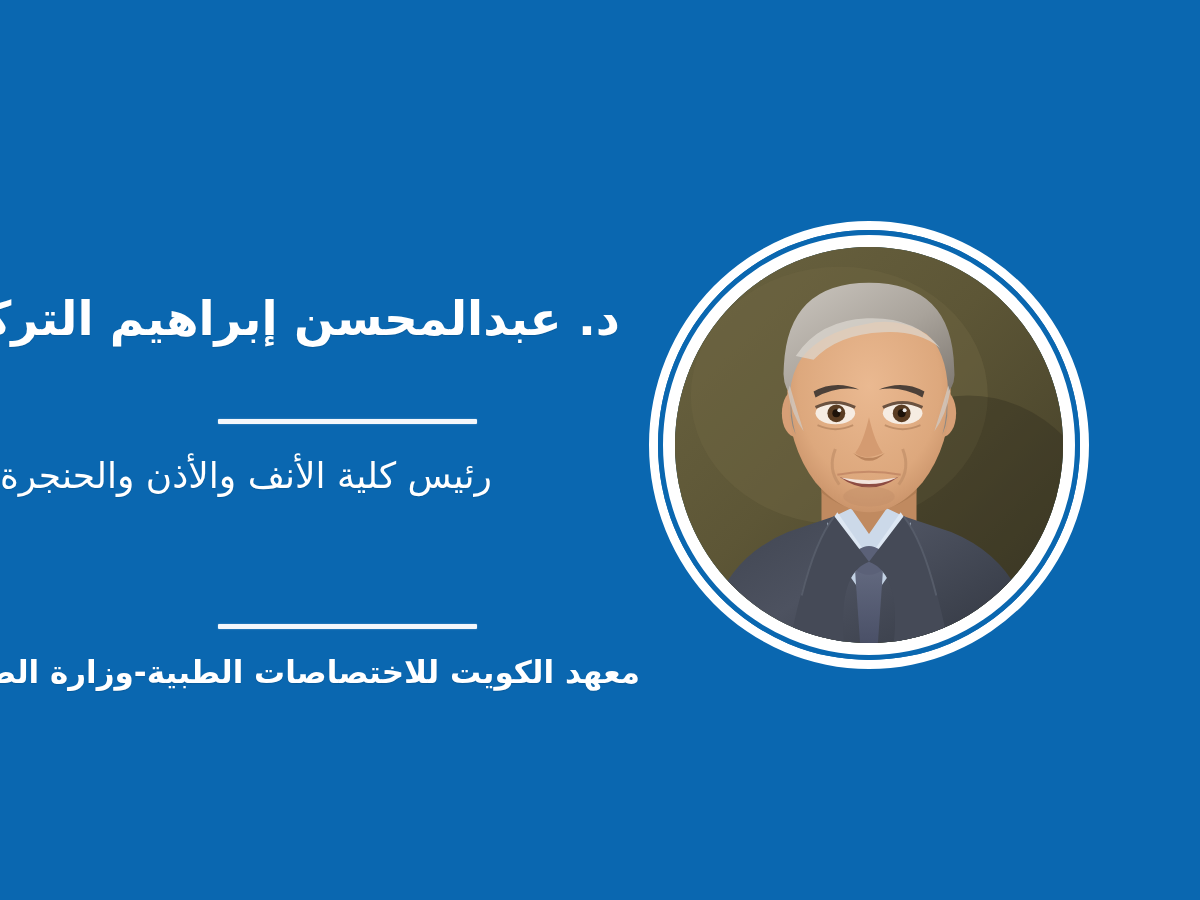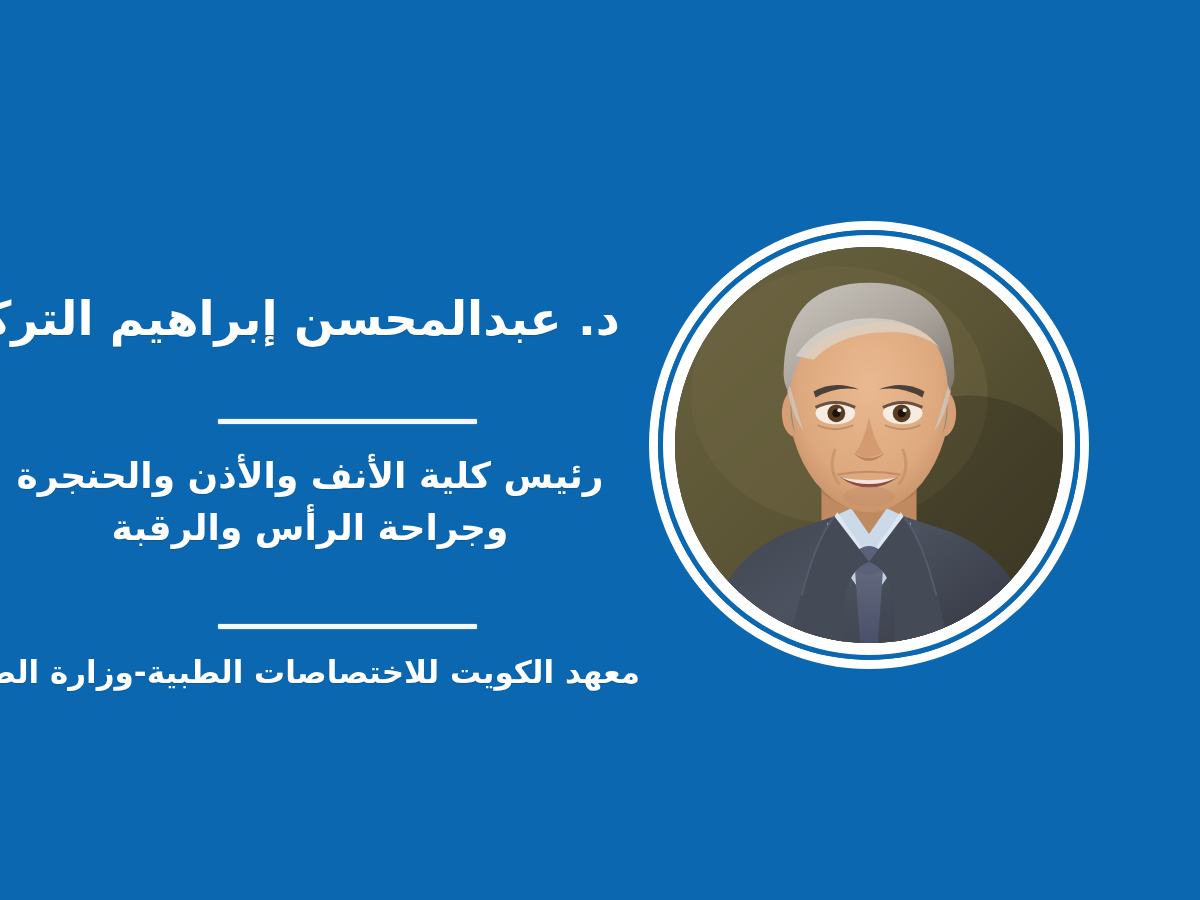--- a/index.html
+++ b/index.html
@@ -50,24 +50,24 @@
   }
   .rule-top { top: 129px; }
   .rule-bottom { top: 334px; }
 
   .role {
     position: absolute;
     top: 160px;
     right: 50px;
     left: 0;
     font-size: 36px;
-    font-weight: 700;
+    font-weight: 400;
     line-height: 1.45;
     margin: 0;
-    text-align: center;
+    text-align: left;
     text-shadow: 0 1px 1px rgba(0,0,0,0.12);
   }
   .role .role-line { display: block; white-space: nowrap; }
 
   .affiliation {
     position: absolute;
     top: 362px;
     right: 0px;
     left: 0;
     padding-right: 30px;
@@ -124,21 +124,20 @@
 <div class="stage">
 
   <div class="text-block">
 
     <h1 class="person-name">د. عبدالمحسن إبراهيم التركي</h1>
 
     <div class="rule rule-top"></div>
 
     <div class="role">
       <span class="role-line">رئيس كلية الأنف والأذن والحنجرة</span>
-      <span class="role-line">وجراحة الرأس والرقبة</span>
     </div>
 
     <div class="rule rule-bottom"></div>
 
     <div class="affiliation">معهد الكويت للاختصاصات الطبية-وزارة الصحة</div>
   </div>
 
   <div class="portrait-medallion">
     <div class="ring-outer"></div>
     <div class="ring-gap"></div>

